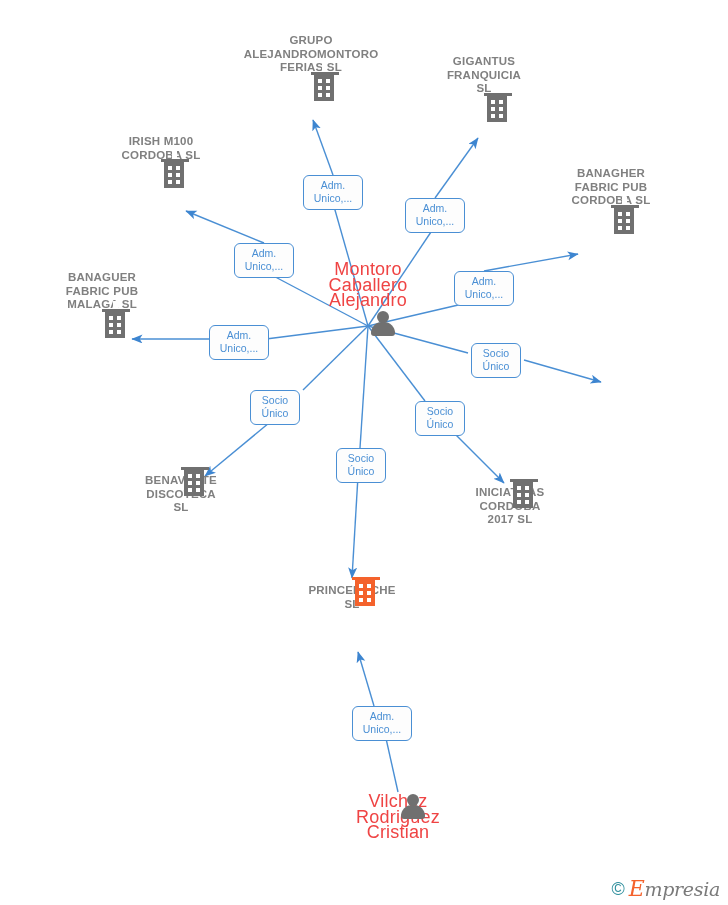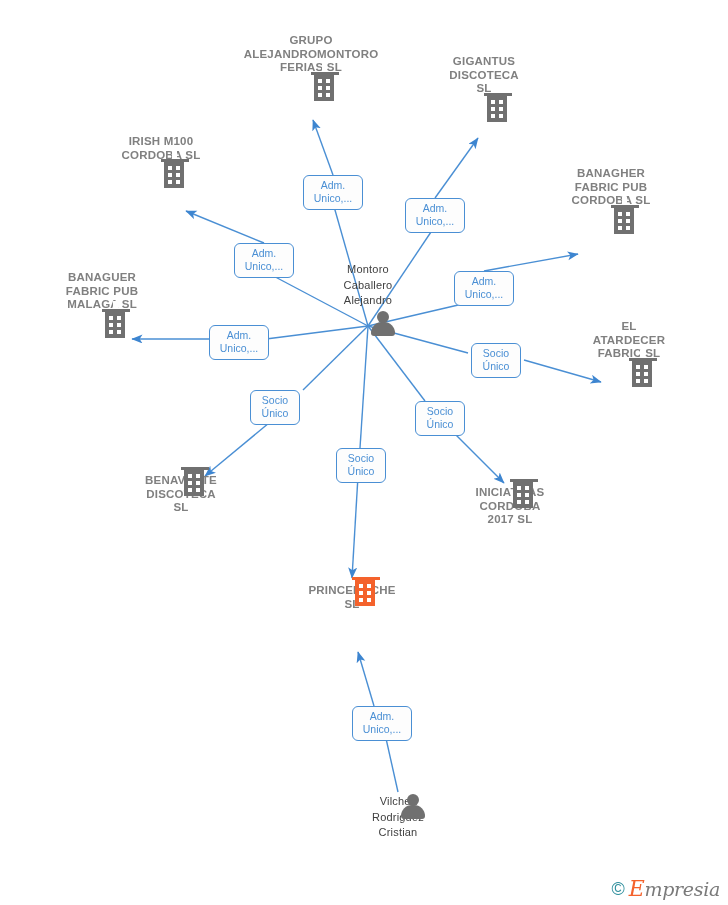--- a/index.html
+++ b/index.html
@@ -8,21 +8,21 @@
     width:728px;height:905px;position:relative;overflow:hidden;
   }
   #graph{position:absolute;left:0;top:0;width:728px;height:905px;}
   svg.edges{position:absolute;left:0;top:0;width:728px;height:905px;pointer-events:none;}
 
   .node{position:absolute;text-align:center;width:140px;}
   .node .label{
     color:#808080;font-size:11.5px;line-height:13.5px;font-weight:bold;
     letter-spacing:.2px;white-space:pre-line;
   }
-  .node .label.person{font-weight:normal;color:#404040;font-size:11px;line-height:15.5px;}
+  .node .label.person{font-weight:normal;color:#ef4444;font-size:18px;line-height:15.5px;}
   .node .glyph{display:block;margin:0 auto;}
 
   
   .bld{width:28px;height:30px;position:relative;margin:0 auto;}
   .bld .body{
     position:absolute;left:3px;top:0;width:20px;height:26px;background:#707070;
   }
   .bld .base{
     position:absolute;left:0px;bottom:0px;width:28px;height:3px;background:#707070;
   }
@@ -113,21 +113,21 @@
         <i style="left:7px;top:4px"></i><i style="left:15px;top:4px"></i>
         <i style="left:7px;top:11px"></i><i style="left:15px;top:11px"></i>
         <i style="left:7px;top:18px"></i><i style="left:15px;top:18px"></i>
         <span class="door"></span><span class="base"></span>
       </span>
     </span>
   </div>
 
   <div class="node" style="left:414px;top:55px;">
     <div class="label">GIGANTUS
-DISCOTECA
+FRANQUICIA
 SL</div>
     <span class="glyph">
       <span class="bld">
         <span class="body"></span>
         <i style="left:7px;top:4px"></i><i style="left:15px;top:4px"></i>
         <i style="left:7px;top:11px"></i><i style="left:15px;top:11px"></i>
         <i style="left:7px;top:18px"></i><i style="left:15px;top:18px"></i>
         <span class="door"></span><span class="base"></span>
       </span>
     </span>
@@ -170,34 +170,20 @@
       <span class="bld">
         <span class="body"></span>
         <i style="left:7px;top:4px"></i><i style="left:15px;top:4px"></i>
         <i style="left:7px;top:11px"></i><i style="left:15px;top:11px"></i>
         <i style="left:7px;top:18px"></i><i style="left:15px;top:18px"></i>
         <span class="door"></span><span class="base"></span>
       </span>
     </span>
   </div>
 
-  <div class="node" style="left:559px;top:320px;">
-    <div class="label">EL
-ATARDECER
-FABRIC  SL</div>
-    <span class="glyph">
-      <span class="bld">
-        <span class="body"></span>
-        <i style="left:7px;top:4px"></i><i style="left:15px;top:4px"></i>
-        <i style="left:7px;top:11px"></i><i style="left:15px;top:11px"></i>
-        <i style="left:7px;top:18px"></i><i style="left:15px;top:18px"></i>
-        <span class="door"></span><span class="base"></span>
-      </span>
-    </span>
-  </div>
 
   <div class="node" style="left:111px;top:470px;">
     <span class="glyph">
       <span class="bld">
         <span class="body"></span>
         <i style="left:7px;top:4px"></i><i style="left:15px;top:4px"></i>
         <i style="left:7px;top:11px"></i><i style="left:15px;top:11px"></i>
         <i style="left:7px;top:18px"></i><i style="left:15px;top:18px"></i>
         <span class="door"></span><span class="base"></span>
       </span>

